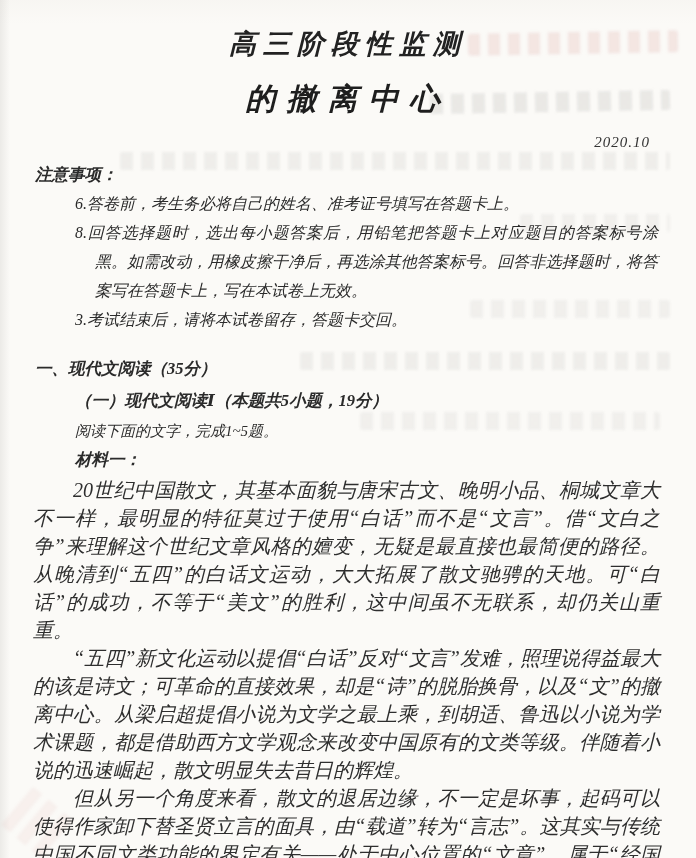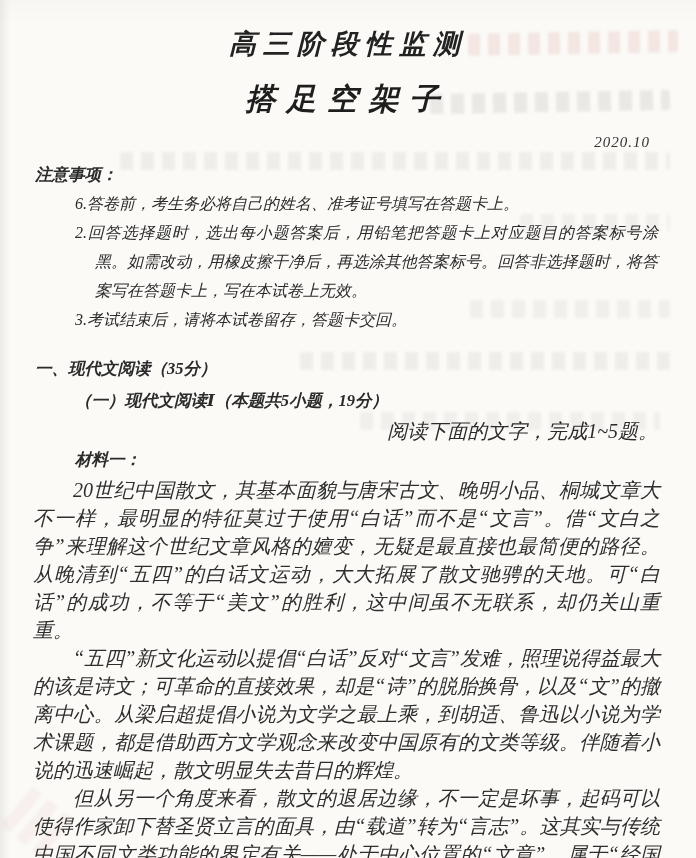--- a/index.html
+++ b/index.html
@@ -38,21 +38,21 @@
   .notice-list { margin:0; padding:0; list-style:none; }
   .notice-item {
     font-size:16px; line-height:29px;
     padding-left:60px; text-indent:-20px;
     text-align:justify; word-break:break-all;
   }
   
   .section { margin-top:20px; padding:0 38px 0 35px; }
   .sec-heading { font-size:16.5px; font-weight:700; line-height:30px; }
   .sec-subheading { font-size:16.5px; font-weight:700; line-height:30px; padding-left:40px; margin-top:2px; }
-  .sec-instruction { font-size:20px; line-height:30px; padding-left:40px;text-align:right; }
+  .sec-instruction { font-size:15px; line-height:30px; padding-left:40px; }
   .material-label { font-size:16.5px; font-weight:700; line-height:28px; padding-left:40px; }
   
   .material { padding:2px 36px 0 33px; }
   .material p {
     margin:0; font-size:20px; line-height:28px;
     text-indent:2em; text-align:justify; word-break:break-all;
     color:#2e2e2e;
   }
   
   .watermark {
@@ -95,28 +95,28 @@
   <div class="smudge" style="left:120px; top:152px; width:550px; height:18px; opacity:.7;"></div>
   <div class="smudge" style="left:520px; top:214px; width:150px; height:18px; opacity:.6;"></div>
   <div class="smudge" style="left:470px; top:300px; width:200px; height:18px; opacity:.6;"></div>
   <div class="smudge" style="left:300px; top:352px; width:370px; height:18px; opacity:.7;"></div>
   <div class="smudge" style="left:360px; top:412px; width:300px; height:18px; opacity:.6;"></div>
   <div class="smudge pink" style="left:10px;  top:800px; width:60px;  height:50px; transform:rotate(40deg); opacity:.5;"></div>
 
   <div class="content">
 
     <div class="title1">高三阶段性监测</div>
-    <div class="title2">搭足空架子</div>
+    <div class="title2">的撤离中心</div>
     <div class="date">2020.10</div>
 
     <div class="notice">
       <div class="notice-label">注意事项：</div>
       <ul class="notice-list">
         <li class="notice-item">6.答卷前，考生务必将自己的姓名、准考证号填写在答题卡上。</li>
-        <li class="notice-item">2.回答选择题时，选出每小题答案后，用铅笔把答题卡上对应题目的答案标号涂黑。如需改动，用橡皮擦干净后，再选涂其他答案标号。回答非选择题时，将答案写在答题卡上，写在本试卷上无效。</li>
+        <li class="notice-item">8.回答选择题时，选出每小题答案后，用铅笔把答题卡上对应题目的答案标号涂黑。如需改动，用橡皮擦干净后，再选涂其他答案标号。回答非选择题时，将答案写在答题卡上，写在本试卷上无效。</li>
         <li class="notice-item">3.考试结束后，请将本试卷留存，答题卡交回。</li>
       </ul>
     </div>
 
     <div class="section">
       <div class="sec-heading">一、现代文阅读（35分）</div>
       <div class="sec-subheading">（一）现代文阅读Ⅰ（本题共5小题，19分）</div>
       <div class="sec-instruction">阅读下面的文字，完成1~5题。</div>
       <div class="material-label">材料一：</div>
     </div>

